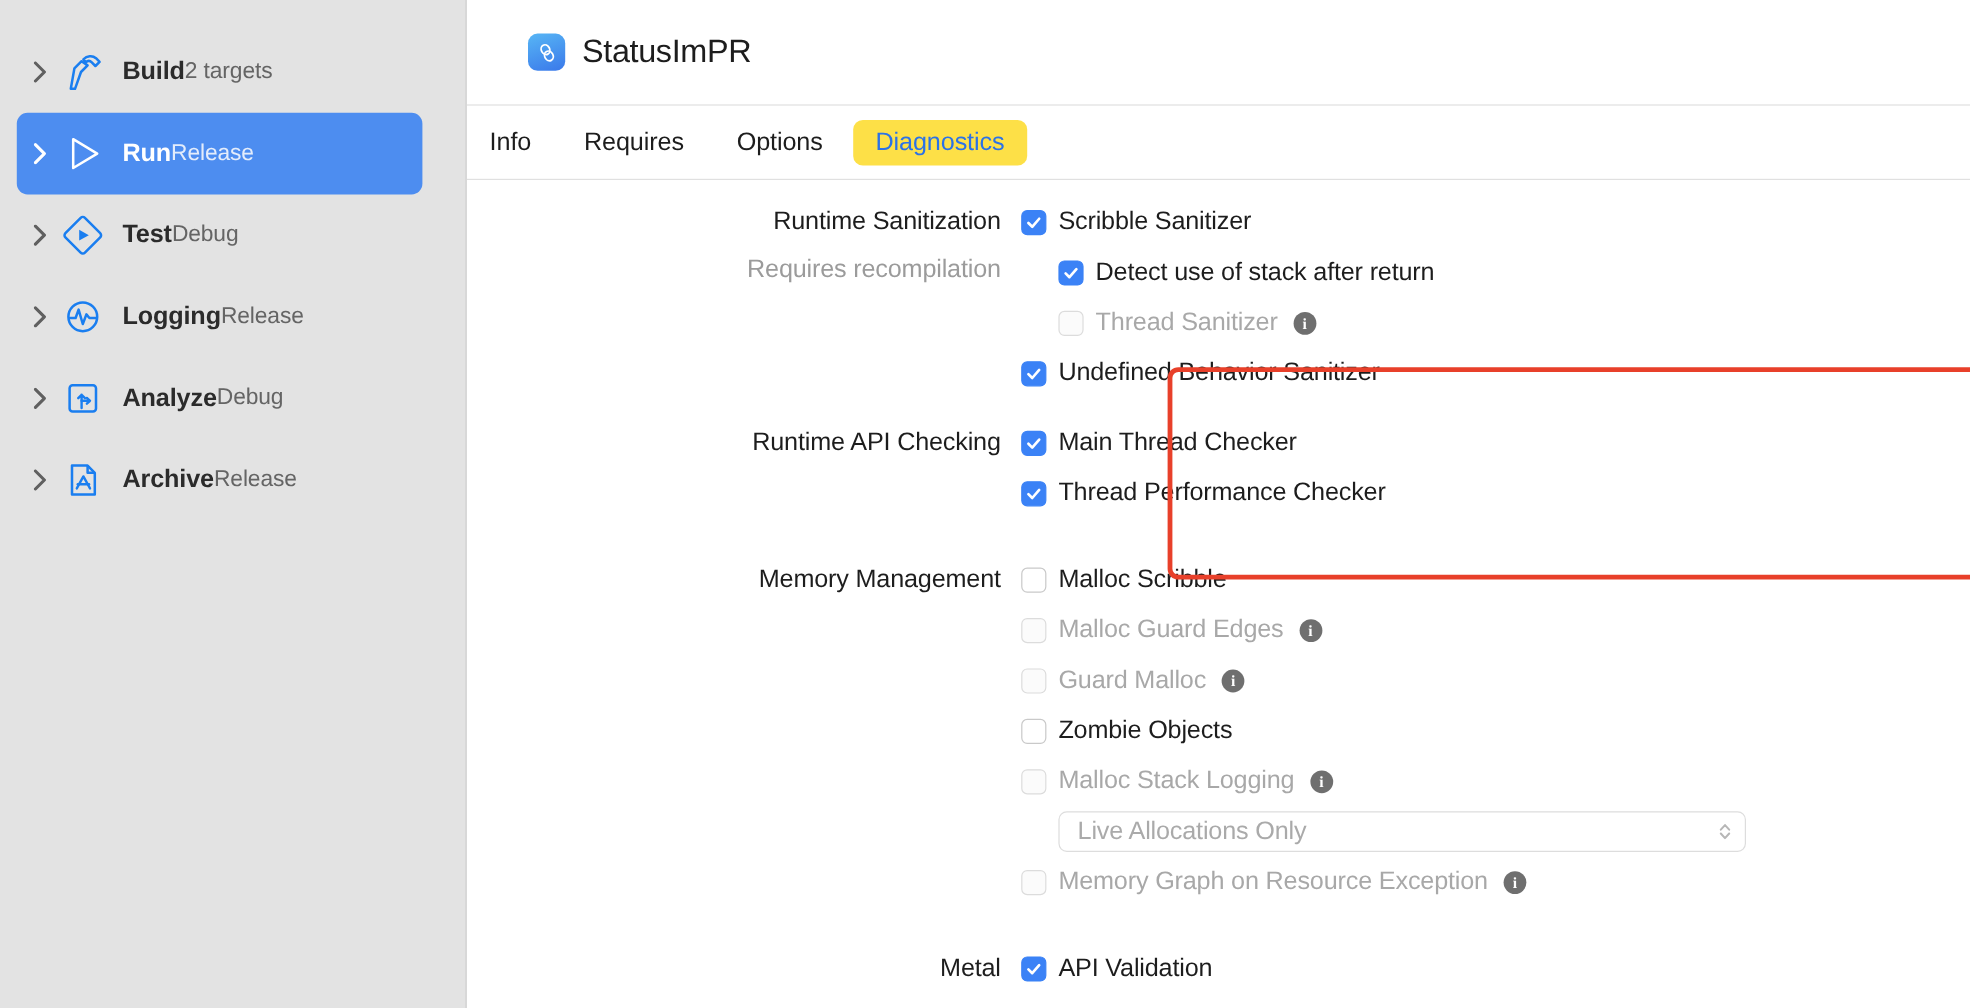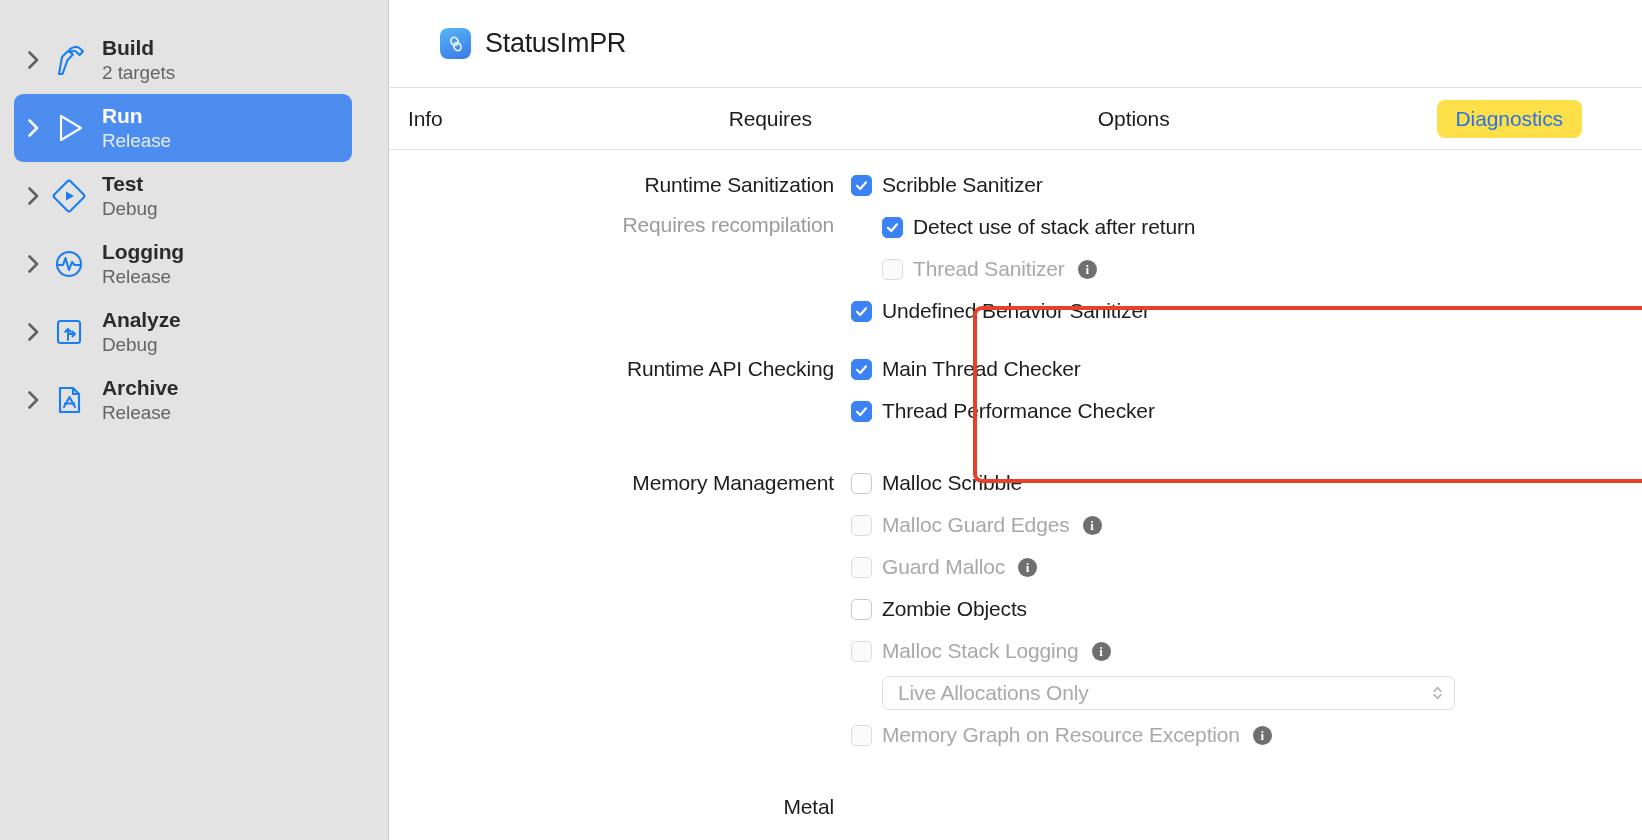--- a/index.html
+++ b/index.html
@@ -46,21 +46,21 @@
     font-size: 20px;
     line-height: 1;
   }
   .scheme-row.selected .disclosure { color: #ffffff; }
   .scheme-icon {
     width: 46px; flex: 0 0 46px;
     height: 46px;
     display: flex; align-items: center; justify-content: center;
     margin-right: 10px;
   }
-  .scheme-text { display: flex; flex-direction: column; justify-content: center; }
+  .scheme-text { display: flex; flex-direction: row; justify-content: center; }
   .scheme-title {
     font-size: 21px; font-weight: bold; color: #2b2b2b;
     line-height: 1.18; letter-spacing: -0.1px;
   }
   .scheme-sub {
     font-size: 19px; color: #656565; line-height: 1.25;
     letter-spacing: -0.1px;
   }
   .scheme-row.selected .scheme-title { color: #ffffff; }
   .scheme-row.selected .scheme-sub { color: #e3ecfb; }
@@ -89,41 +89,42 @@
     flex: 0 0 31px;
   }
   .doc-title {
     font-size: 27px; color: #1d1d1d; letter-spacing: -0.3px;
   }
 
   .tabbar {
     height: 62px;
     display: flex;
     align-items: center;
-    justify-content: space-between;
+    justify-content: flex-start;
     border-bottom: 1px solid #e0e0e0;
     gap: 6px;
     padding-right: 60px;
   }
   .tab {
     font-size: 21px;
     color: #1d1d1d;
     padding: 7px 19px;
     border-radius: 8px;
     letter-spacing: -0.1px;
     white-space: nowrap;
   }
   .tab.active { background: #fde047; color: #2b72e8; }
 
   
   .body { position: relative; padding-top: 14px; }
   .row {
     display: flex;
     align-items: flex-start;
     min-height: 42px;
+    justify-content: flex-end;
   }
   .row-label {
     width: 462px;
     flex: 0 0 462px;
     text-align: right;
     padding-right: 17px;
     font-size: 21px;
     color: #1d1d1d;
     letter-spacing: -0.15px;
     line-height: 42px;
@@ -493,17 +494,25 @@
           <span class="cb off disabled"></span>
           <span class="cb-label disabled">Memory Graph on Resource Exception</span>
           <span class="info-icon">i</span>
         </div>
       </div>
 
       <div class="gap-md"></div>
 
       <div class="row">
         <div class="row-label">Metal</div>
+        <div class="row-fields">
+          <span class="cb on">
+            <svg width="15" height="15" viewBox="0 0 15 15">
+                <path d="M3 7.8 L6.2 11 L12 4.3" fill="none" stroke="#ffffff" stroke-width="2.2" stroke-linecap="round" stroke-linejoin="round"></path>
+              </svg>
+          </span>
+          <span class="cb-label">API Validation</span>
+        </div>
       </div>
 
     </div>
   </div>
 </div>
 
 </body></html>

